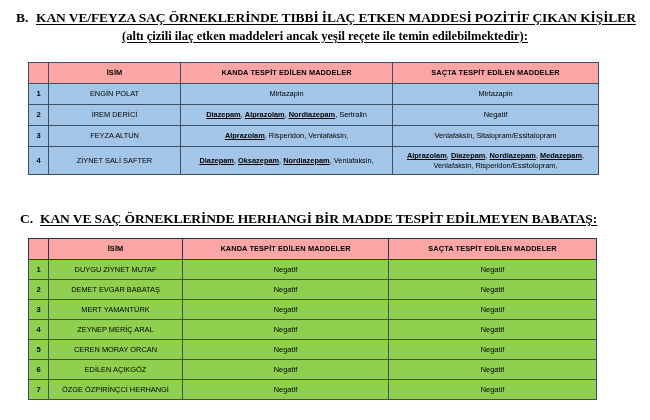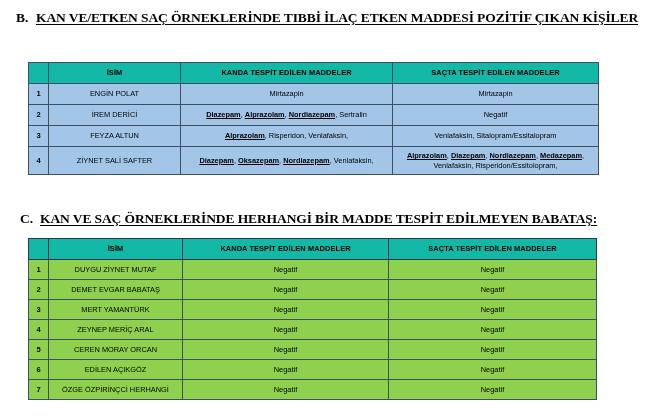--- a/index.html
+++ b/index.html
@@ -63,21 +63,21 @@
   table.report td,
   table.report th {
     border: 1px solid #3d4f63;
     text-align: center;
     vertical-align: middle;
     padding: 0;
     line-height: 1.25;
     font-weight: normal;
   }
   table.report thead th {
-    background: #14b8a6;
+    background: #fca5a5;
     font-weight: bold;
     font-size: 7.4px;
     letter-spacing: 0.1px;
     height: 20px;
   }
   table.report .col-no {
     font-weight: bold;
     font-size: 7.6px;
   }
 
@@ -111,23 +111,24 @@
   #heading-c      { position: absolute; left: 18px;  top: 211px; }
   #table-c-wrap   { position: absolute; left: 28px;  top: 238px; }
 </style>
 </head>
 <body>
 
 <div class="page">
 
   <div class="section-heading" id="heading-b">
     <span class="section-letter">B.</span>
-    <span class="section-title-text">KAN VE/ETKEN SAÇ ÖRNEKLERİNDE TIBBİ İLAÇ ETKEN MADDESİ POZİTİF ÇIKAN KİŞİLER</span>
-  </div>
-
+    <span class="section-title-text">KAN VE/FEYZA SAÇ ÖRNEKLERİNDE TIBBİ İLAÇ ETKEN MADDESİ POZİTİF ÇIKAN KİŞİLER</span>
+  </div>
+
+  <div class="section-subtitle" id="subtitle-b">(altı çizili ilaç etken maddeleri ancak yeşil reçete ile temin edilebilmektedir):</div>
 
   <div id="table-b-wrap">
     <table class="report table-b">
       <colgroup>
         <col style="width:20px">
         <col style="width:132px">
         <col style="width:212px">
         <col style="width:206px">
       </colgroup>
       <thead>

